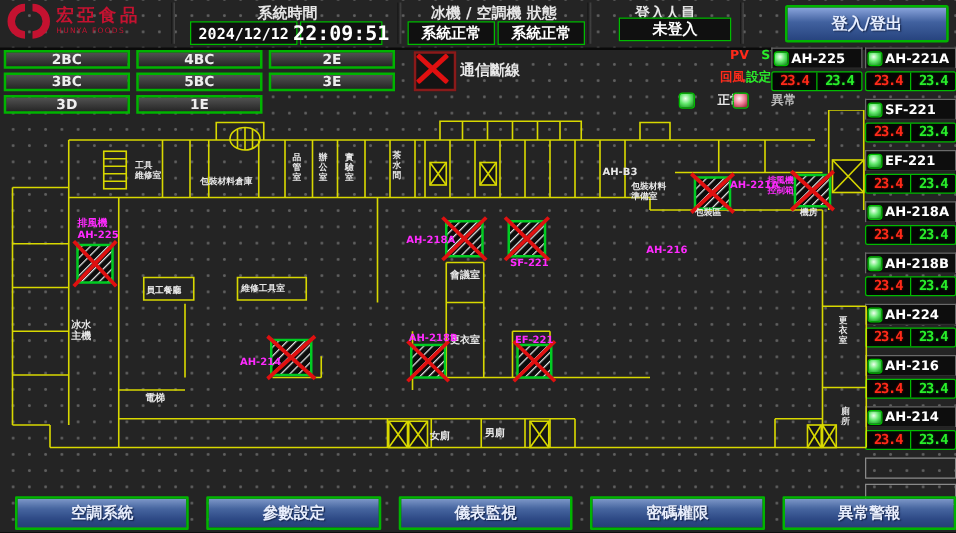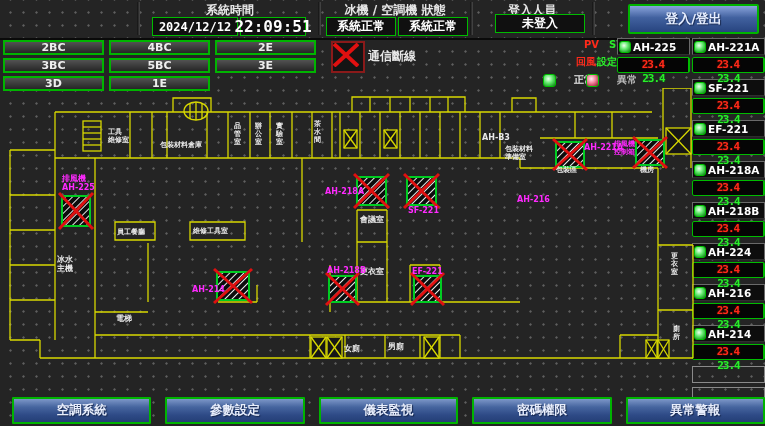--- a/index.html
+++ b/index.html
@@ -37,21 +37,21 @@
   .lamp{width:11px;height:11px;border:1px solid #00c000;border-radius:3px;display:inline-block;
     background:radial-gradient(circle at 40% 35%,#efffef 0%,#5fe86a 45%,#0a7a12 100%);}
   .lamp.red{background:radial-gradient(circle at 40% 35%,#ffeef0 0%,#f08098 45%,#8a1025 100%);}
   .legend-item{position:absolute;display:flex;align-items:center;gap:18px;font-size:10px;font-weight:bold;}
   
   .unit-col{position:absolute;width:73px;}
   .plate{display:flex;align-items:center;gap:2px;height:15px;background:#0d0d0d;
     border:1px solid #6a6a6a;border-bottom-color:#2e2e2e;margin-bottom:2px;padding-left:1px;}
   .plate .lamp{width:10px;height:10px;flex:none;}
   .uname{color:#fff;font-size:10.5px;font-weight:bold;white-space:nowrap;}
-  .vals{display:flex;height:14px;border:1px solid #00bb00;border-radius:2px;background:#050505;margin-bottom:6px;flex-direction:column;}
+  .vals{display:flex;height:14px;border:1px solid #00bb00;border-radius:2px;background:#050505;margin-bottom:6px;}
   .vals span{flex:1;text-align:center;font-family:"DejaVu Sans Mono",monospace;
     font-size:11px;font-weight:bold;line-height:14px;letter-spacing:-1px;}
   .pv-val{color:#ff2a1a;text-shadow:0 0 2px #701000;border-right:1px solid #00bb00;}
   .sv-val{color:#2aee2a;text-shadow:0 0 2px #006010;}
   .empty-slot{height:15px;border:1px solid #8a8a8a;margin-bottom:4px;}
   
   .map{position:absolute;left:0;top:88px;}
   .map text{font-family:"DejaVu Sans",sans-serif;font-weight:bold;}
   
   .footer{position:absolute;left:0;top:397px;width:765px;height:27px;display:flex;gap:2px;}
@@ -59,20 +59,30 @@
     background:linear-gradient(180deg,#7d97c8 0%,#46659f 35%,#2e4a86 70%,#243f76 100%);
     display:flex;align-items:center;justify-content:center;text-shadow:1px 1px 1px #14244a;
     font-family:"DejaVu Sans",sans-serif;padding:0;margin-left:12px;}
 </style>
 </head>
 <body>
 
 <div class="screen">
 
   <div class="hdr">
+    <div class="logo">
+      <svg width="36" height="30" viewBox="0 0 36 30">
+        <path d="M15,4 A11,11 0 1 0 15,26" stroke="#c41230" stroke-width="6" fill="none"></path>
+        <path d="M21,4 A11,11 0 1 1 21,26" stroke="#c41230" stroke-width="6" fill="none"></path>
+      </svg>
+      <div class="logo-txt">
+        <span class="brand">宏亞食品</span>
+        <span class="brand-en">HUNYA FOODS</span>
+      </div>
+    </div>
     <div class="vsep" style="left:137px"></div>
     <div class="vsep" style="left:318px"></div>
     <div class="vsep" style="left:470px"></div>
     <div class="vsep" style="left:592px"></div>
 
     <div class="hlabel" style="left:150px;width:160px">系統時間</div>
     <div class="gbox mono" style="left:152px;top:17px;width:84px;height:17px;font-size:12px">2024/12/12</div>
     <div class="gbox mono" style="left:240px;top:17px;width:64px;height:17px;font-size:16px">22:09:51</div>
 
     <div class="hlabel" style="left:322px;width:146px">冰機 / 空調機 狀態</div>

